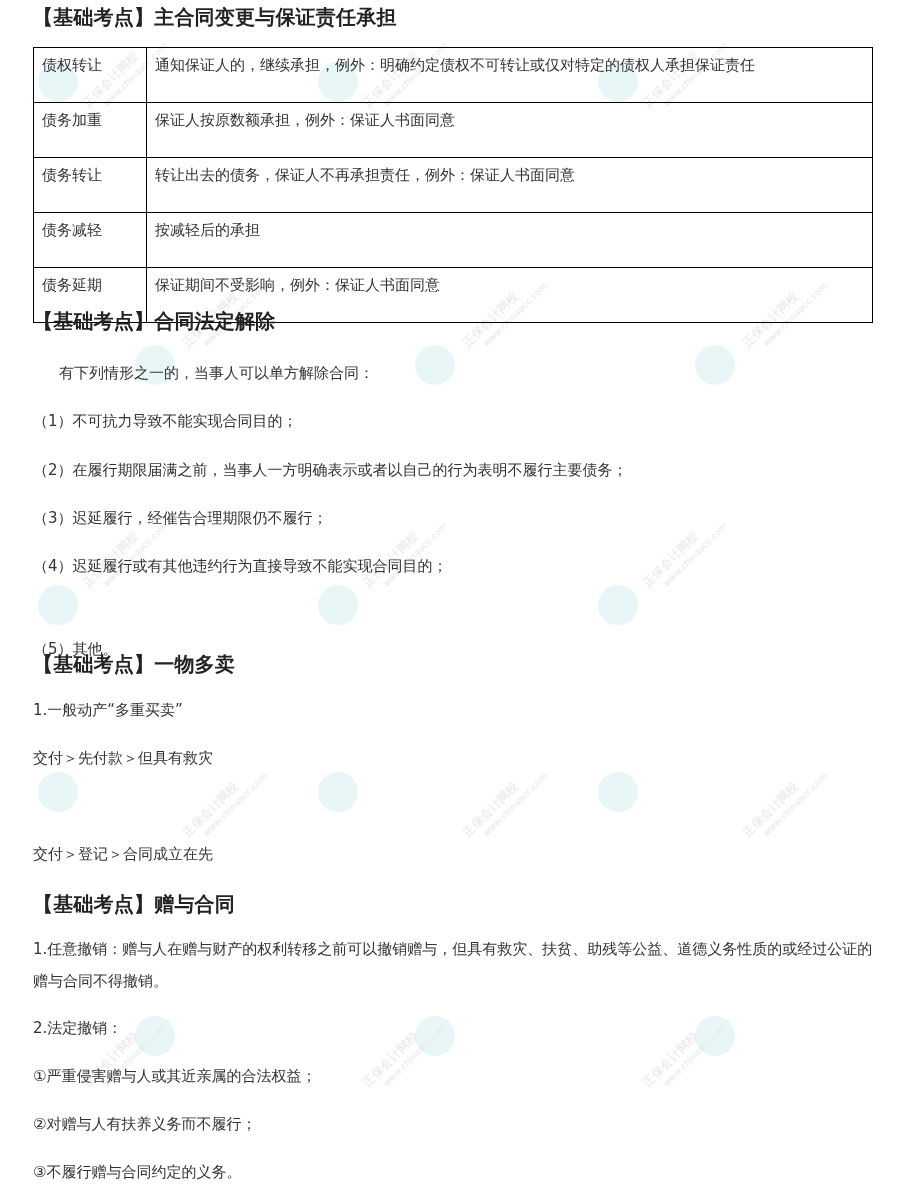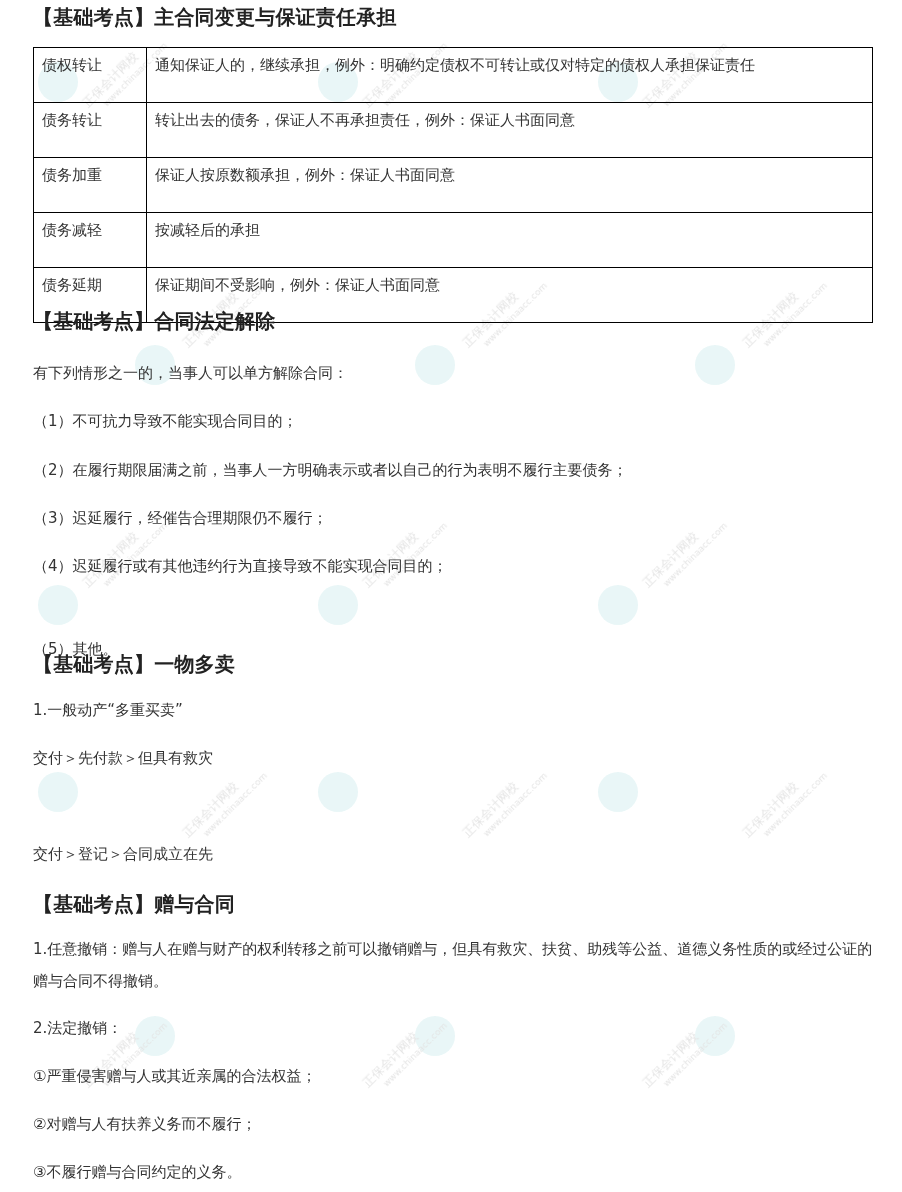--- a/index.html
+++ b/index.html
@@ -76,40 +76,40 @@
 
   <div class="heading" style="top:4px;">【基础考点】主合同变更与保证责任承担</div>
 
   <table class="kt">
     <tbody>
         <tr>
       <td class="c1">债权转让</td>
       <td>通知保证人的，继续承担，例外：明确约定债权不可转让或仅对特定的债权人承担保证责任</td>
     </tr>
     <tr>
+      <td class="c1">债务加重</td>
+      <td>保证人按原数额承担，例外：保证人书面同意</td>
+    </tr>
+    <tr>
       <td class="c1">债务转让</td>
       <td>转让出去的债务，保证人不再承担责任，例外：保证人书面同意</td>
-    </tr>
-    <tr>
-      <td class="c1">债务加重</td>
-      <td>保证人按原数额承担，例外：保证人书面同意</td>
     </tr>
     <tr>
       <td class="c1">债务减轻</td>
       <td>按减轻后的承担</td>
     </tr>
     <tr>
       <td class="c1">债务延期</td>
       <td>保证期间不受影响，例外：保证人书面同意</td>
     </tr>
   </tbody>
     </table>
 
   <div class="heading" style="top:308px;">【基础考点】合同法定解除</div>
-  <div class="para" style="top:364px;">有下列情形之一的，当事人可以单方解除合同：</div>
+  <div class="para" style="top:364px;margin-left:26px;">有下列情形之一的，当事人可以单方解除合同：</div>
   <div class="para" style="top:412px;">（1）不可抗力导致不能实现合同目的；</div>
   <div class="para" style="top:461px;text-align:right;">（2）在履行期限届满之前，当事人一方明确表示或者以自己的行为表明不履行主要债务；</div>
   <div class="para" style="top:509px;">（3）迟延履行，经催告合理期限仍不履行；</div>
   <div class="para" style="top:557px;">（4）迟延履行或有其他违约行为直接导致不能实现合同目的；</div>
   <div class="para" style="top:640px;text-align:right;">（5）其他。</div>
 
   <div class="heading" style="top:651px;">【基础考点】一物多卖</div>
   <div class="para" style="top:701px;text-align:center;">1.一般动产“多重买卖”</div>
   <div class="para" style="top:749px;">交付＞先付款＞但具有救灾</div>
   <div class="para" style="top:845px;">交付＞登记＞合同成立在先</div>

